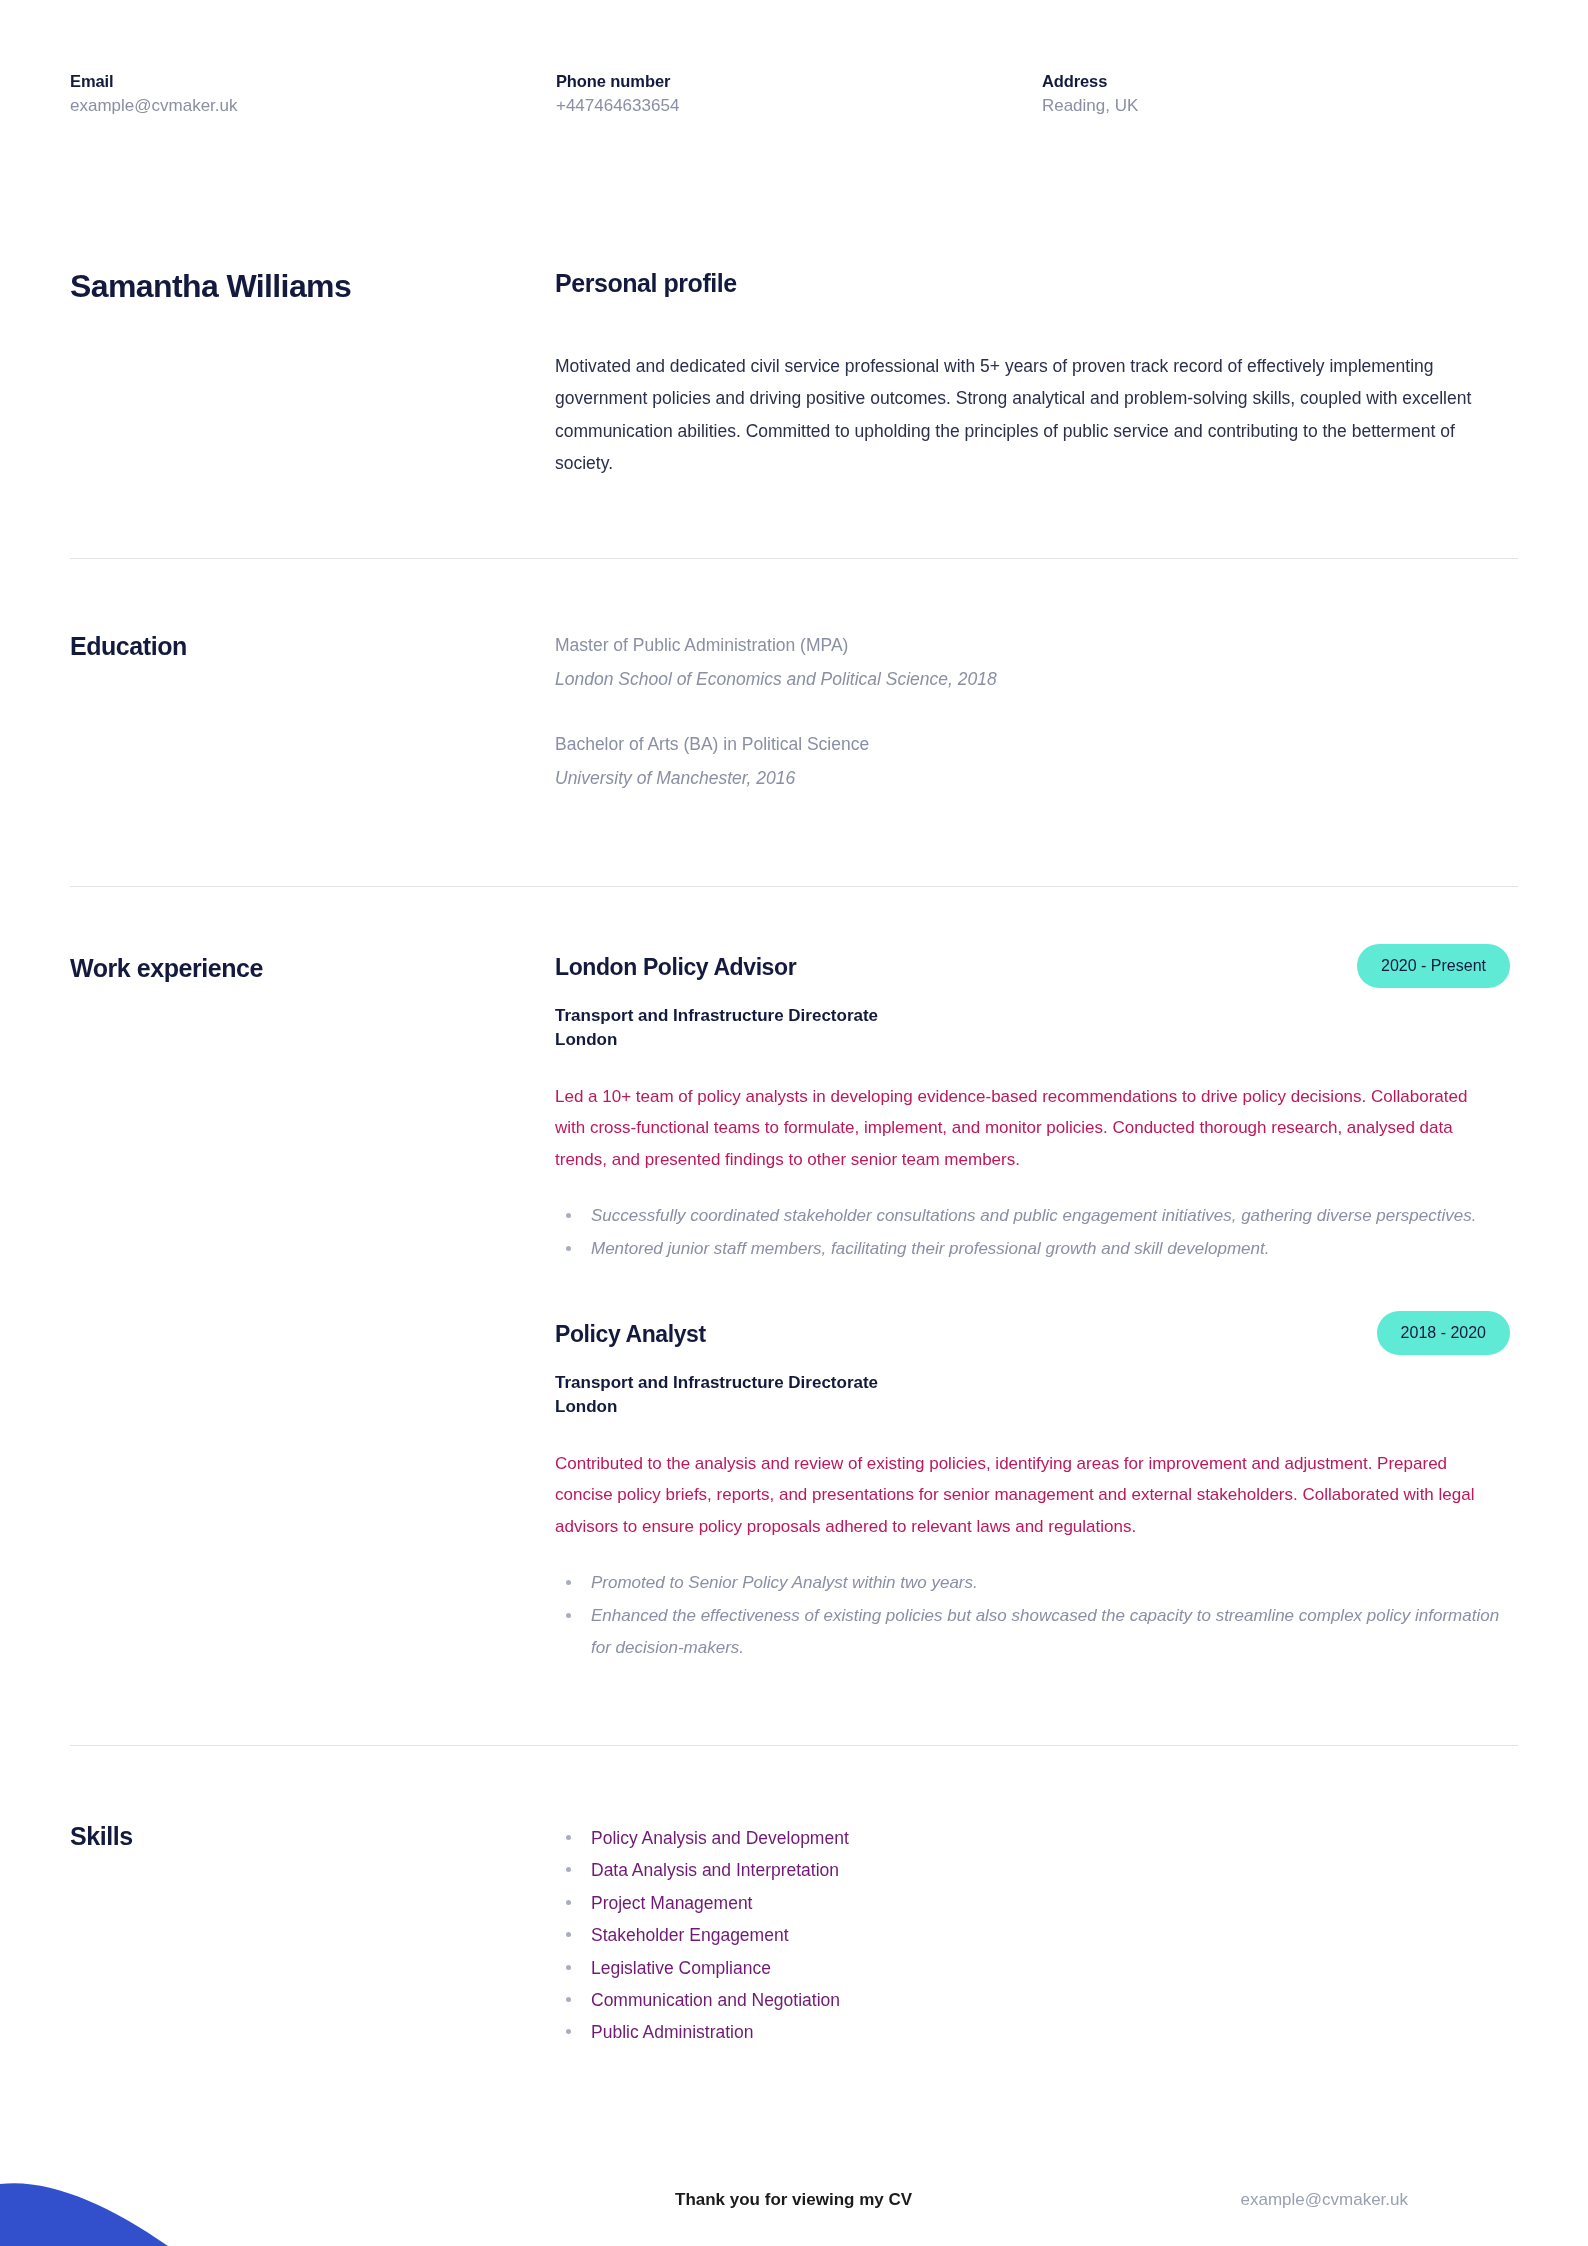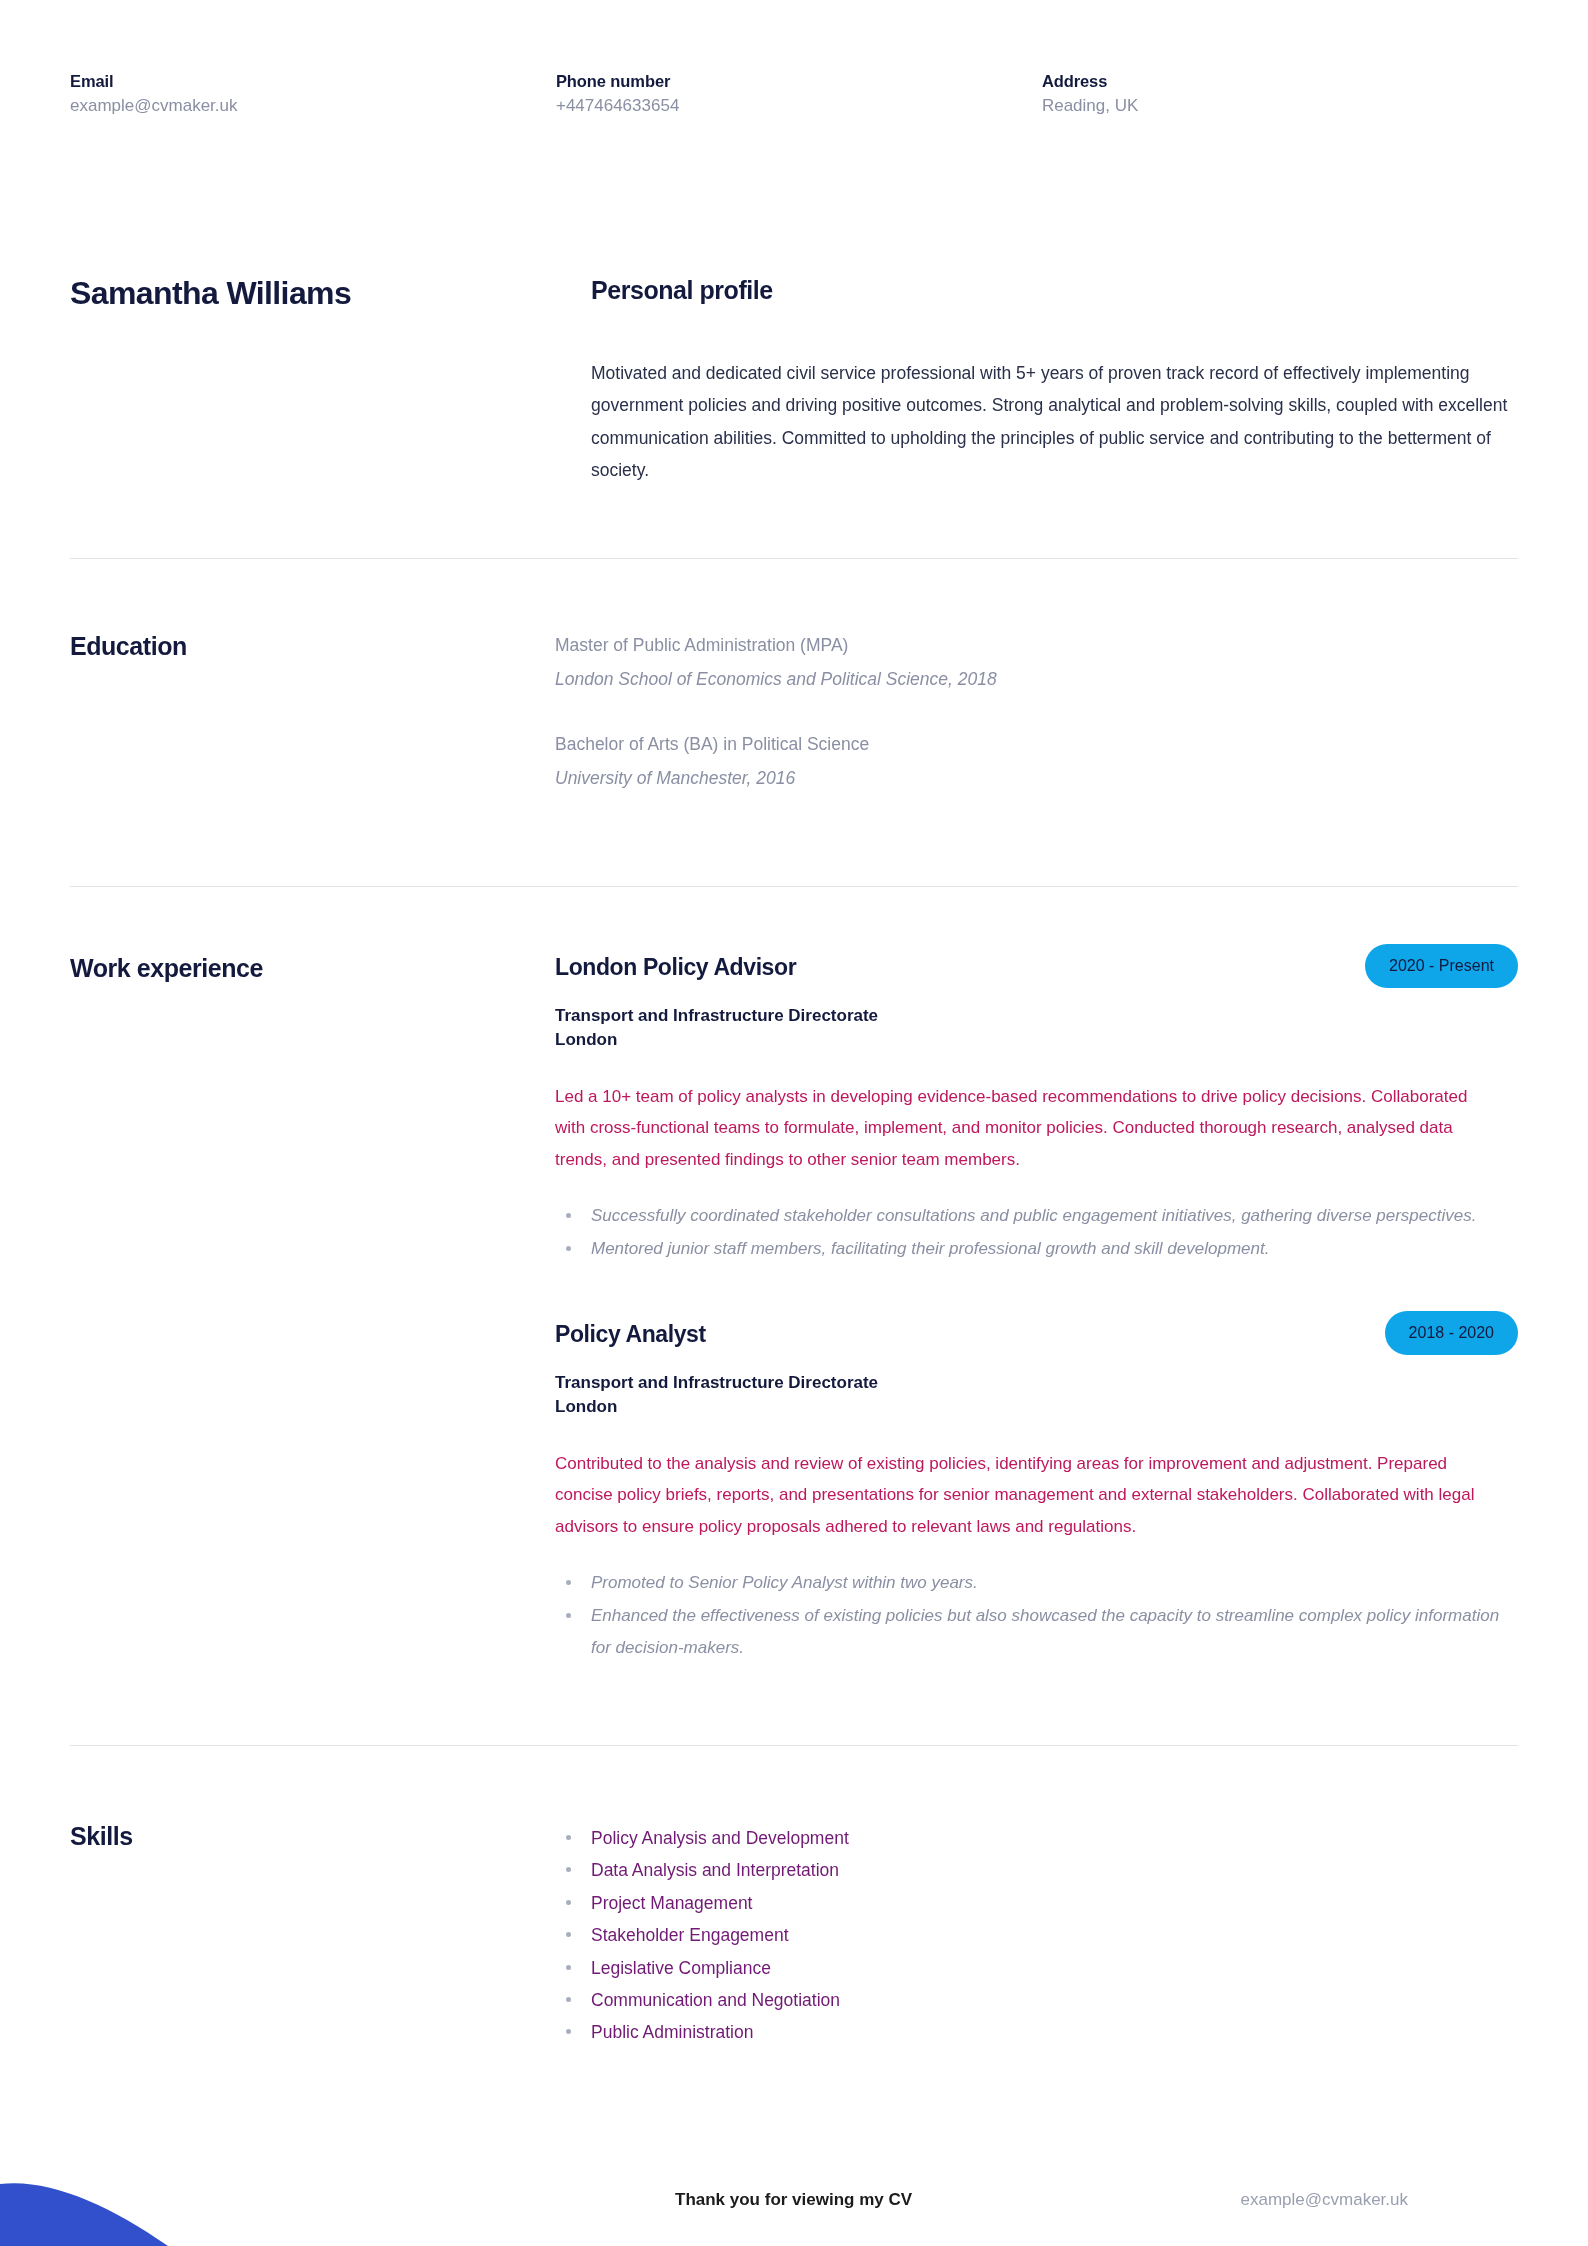--- a/index.html
+++ b/index.html
@@ -136,22 +136,22 @@
   .job-desc {
     font-size: 17px;
     line-height: 1.86;
     color: #be185d;
     margin-top: 28px;
     max-width: 945px;
   }
   .date-pill {
     position: absolute;
     top: -10px;
-    right: 0;
-    background: #0ea5e9;
+    right: 8px;
+    background: #5eead4;
     color: #131A3E;
     font-size: 16px;
     line-height: 1;
     padding: 14px 24px;
     border-radius: 22px;
     white-space: nowrap;
   }
 
   ul.bullets {
     list-style: none;
@@ -257,21 +257,21 @@
     <div class="contact-block phone">
       <div class="contact-label">Phone number</div>
       <div class="contact-value">+447464633654</div>
     </div>
     <div class="contact-block address">
       <div class="contact-label">Address</div>
       <div class="contact-value">Reading, UK</div>
     </div>
   </div>
 
-  <div class="section" style="top: 276px; gap: 36px;">
+  <div class="section" style="top: 269px;">
     <div class="col-left">
       <div class="person-name">Samantha Williams</div>
     </div>
     <div class="col-right">
       <div class="sub-heading">Personal profile</div>
       <div class="profile-text">Motivated and dedicated civil service professional with 5+ years of proven track record of effectively implementing government policies and driving positive outcomes. Strong analytical and problem-solving skills, coupled with excellent communication abilities. Committed to upholding the principles of public service and contributing to the betterment of society.</div>
     </div>
   </div>
 
   <div class="divider" style="top: 558px;"></div>

